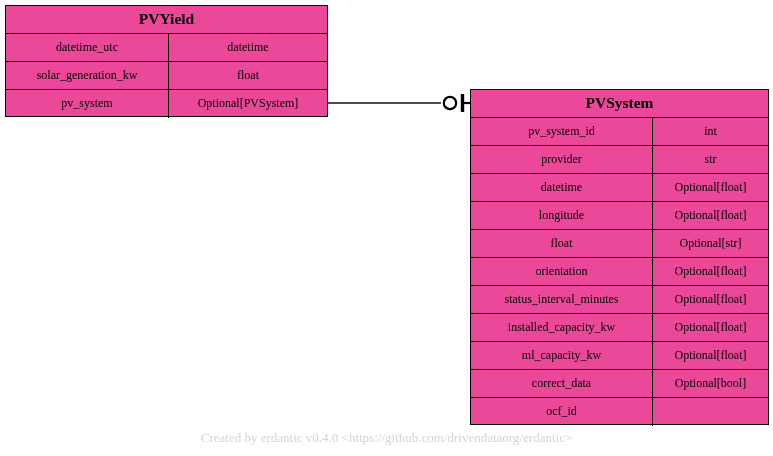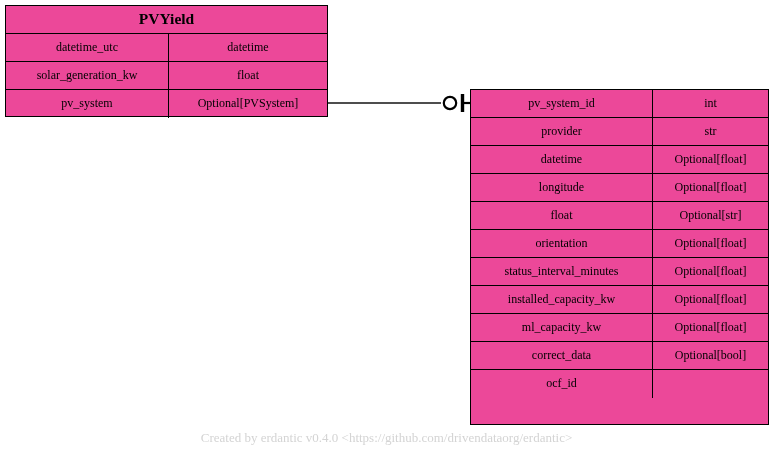--- a/index.html
+++ b/index.html
@@ -138,20 +138,21 @@
       <div class="field-type">float</div>
     </div>
 
     <div class="field-row">
       <div class="field-name">pv_system</div>
       <div class="field-type">Optional[PVSystem]</div>
     </div>
   </div>
 
   <div class="entity" id="entity-pvsystem">
+    <div class="entity-header">PVSystem</div>
 
     <div class="field-row">
       <div class="field-name">pv_system_id</div>
       <div class="field-type">int</div>
     </div>
 
     <div class="field-row">
       <div class="field-name">provider</div>
       <div class="field-type">str</div>
     </div>

